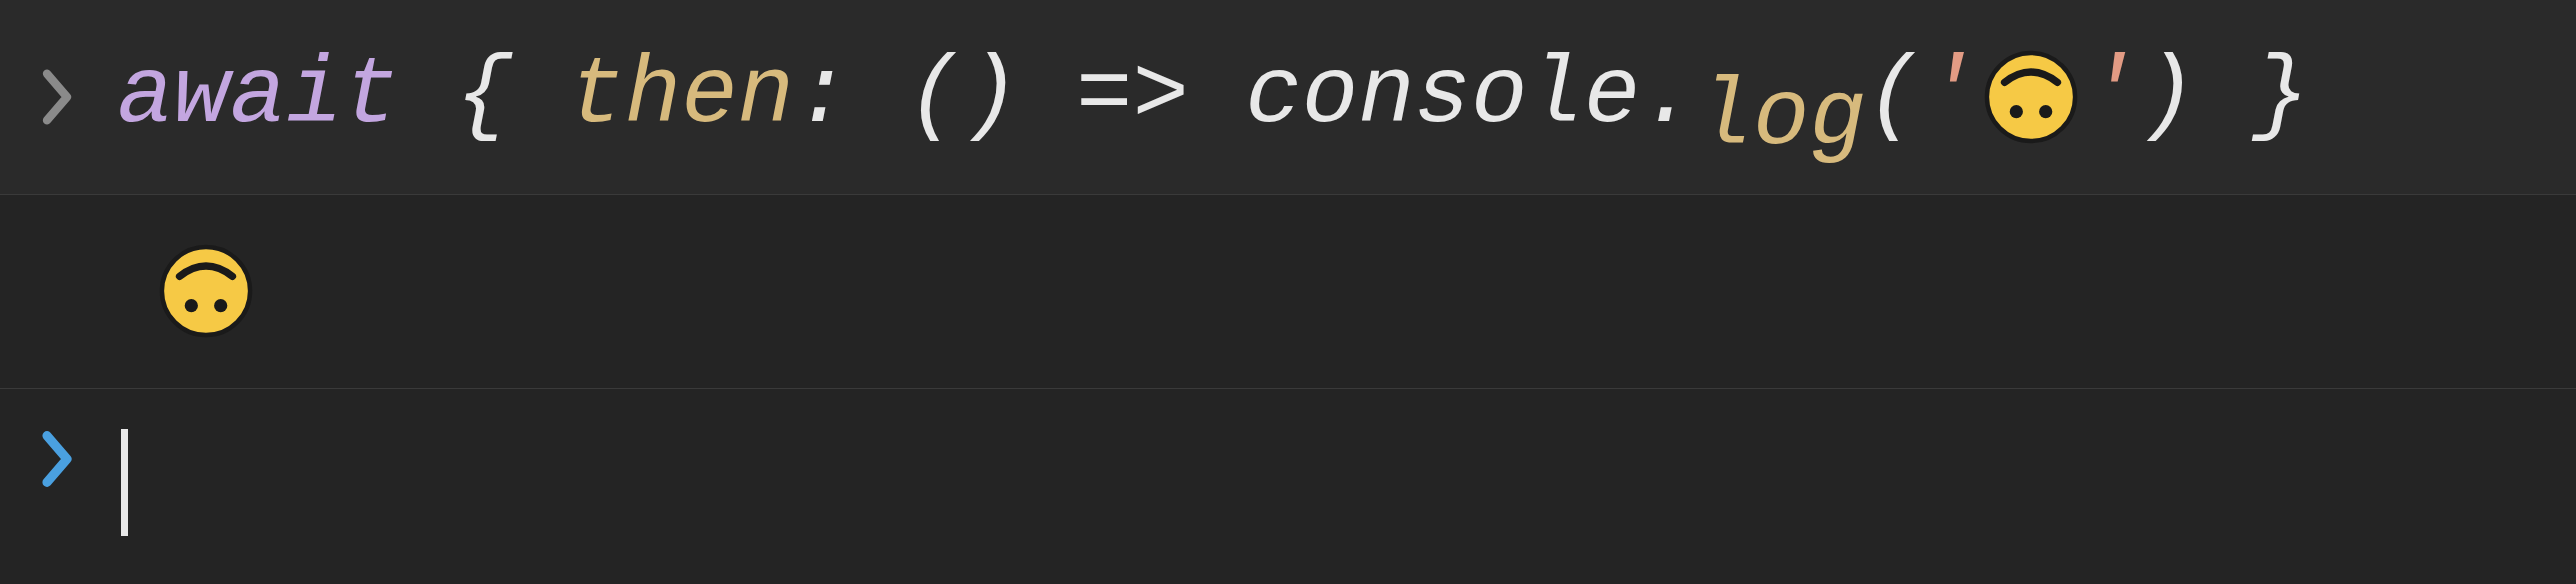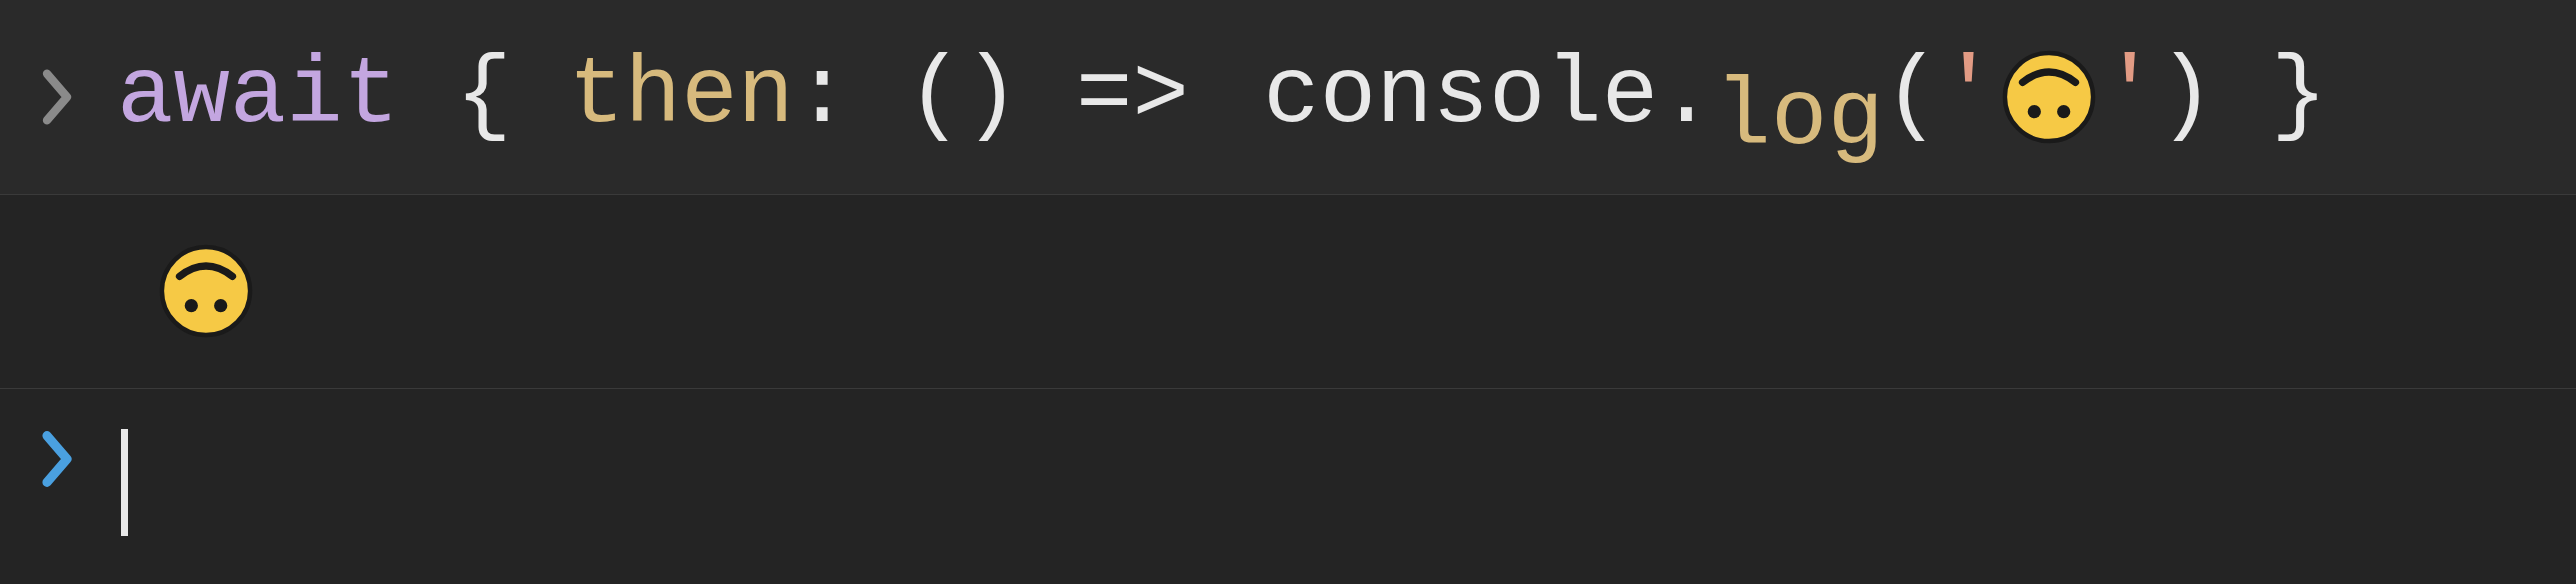--- a/index.html
+++ b/index.html
@@ -18,20 +18,21 @@
     width: 100%;
     height: 100%;
     display: flex;
     flex-direction: column;
   }
   .row {
     display: flex;
     align-items: center;
     padding: 13.4px 37px 13.4px 37px;
     position: relative;
+    font-style: italic;
   }
   .row-input-past {
     background: #2a2a2a;
     border-bottom: 1.3px solid #3a3a3a;
     height: 195px;
   }
   .row-output {
     background: #242424;
     border-bottom: 1.3px solid #3a3a3a;
     height: 195px;
@@ -61,21 +62,21 @@
     font-size: 94px;
     line-height: 1.1;
     letter-spacing: 0;
     white-space: pre;
     display: flex;
     align-items: center;
   }
   .t-keyword   { color: #c3a6e0; }
   .t-punc      { color: #e8e8e8; }
   .t-prop      { color: #d7ba7d; text-align: center; }
-  .t-ident     { color: #e8e8e8; margin-left: 18px; }
+  .t-ident     { color: #e8e8e8; }
   .t-method    { color: #d7ba7d; margin-top: 44px; }
   .t-str       { color: #e29b84; }
   .emoji {
     display: inline-flex;
     vertical-align: middle;
     margin: 0 5.4px;
   }
   .emoji svg {
     width: 94px;
     height: 94px;

